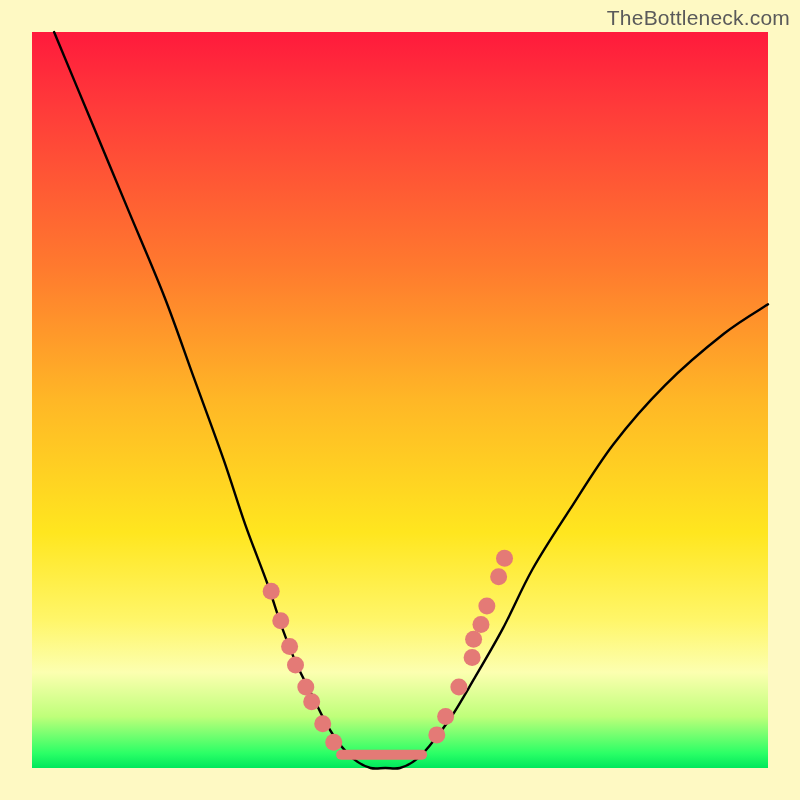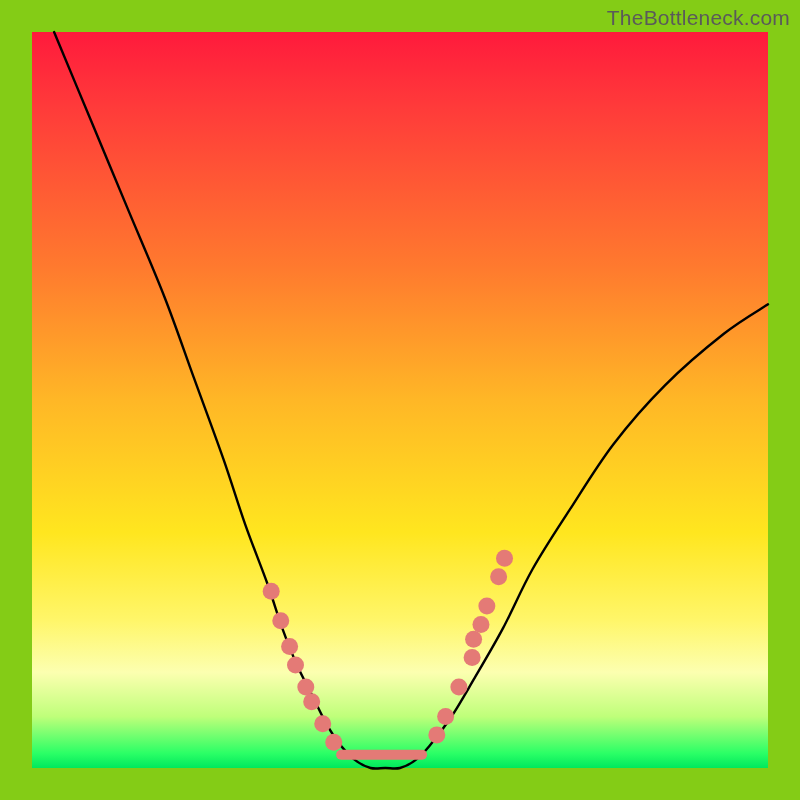--- a/index.html
+++ b/index.html
@@ -10,21 +10,21 @@
     background: #000;
     overflow: hidden;
     font-family: Arial, Helvetica, sans-serif;
   }
   .frame {
     position: absolute;
     left: 0;
     top: 0;
     width: 800px;
     height: 800px;
-    background: #84cc16;
+    background: #fef9c3;
   }
   .plot {
     position: absolute;
     left: 32px;
     top: 32px;
     width: 736px;
     height: 736px;
     
     background: linear-gradient(
       to bottom,

